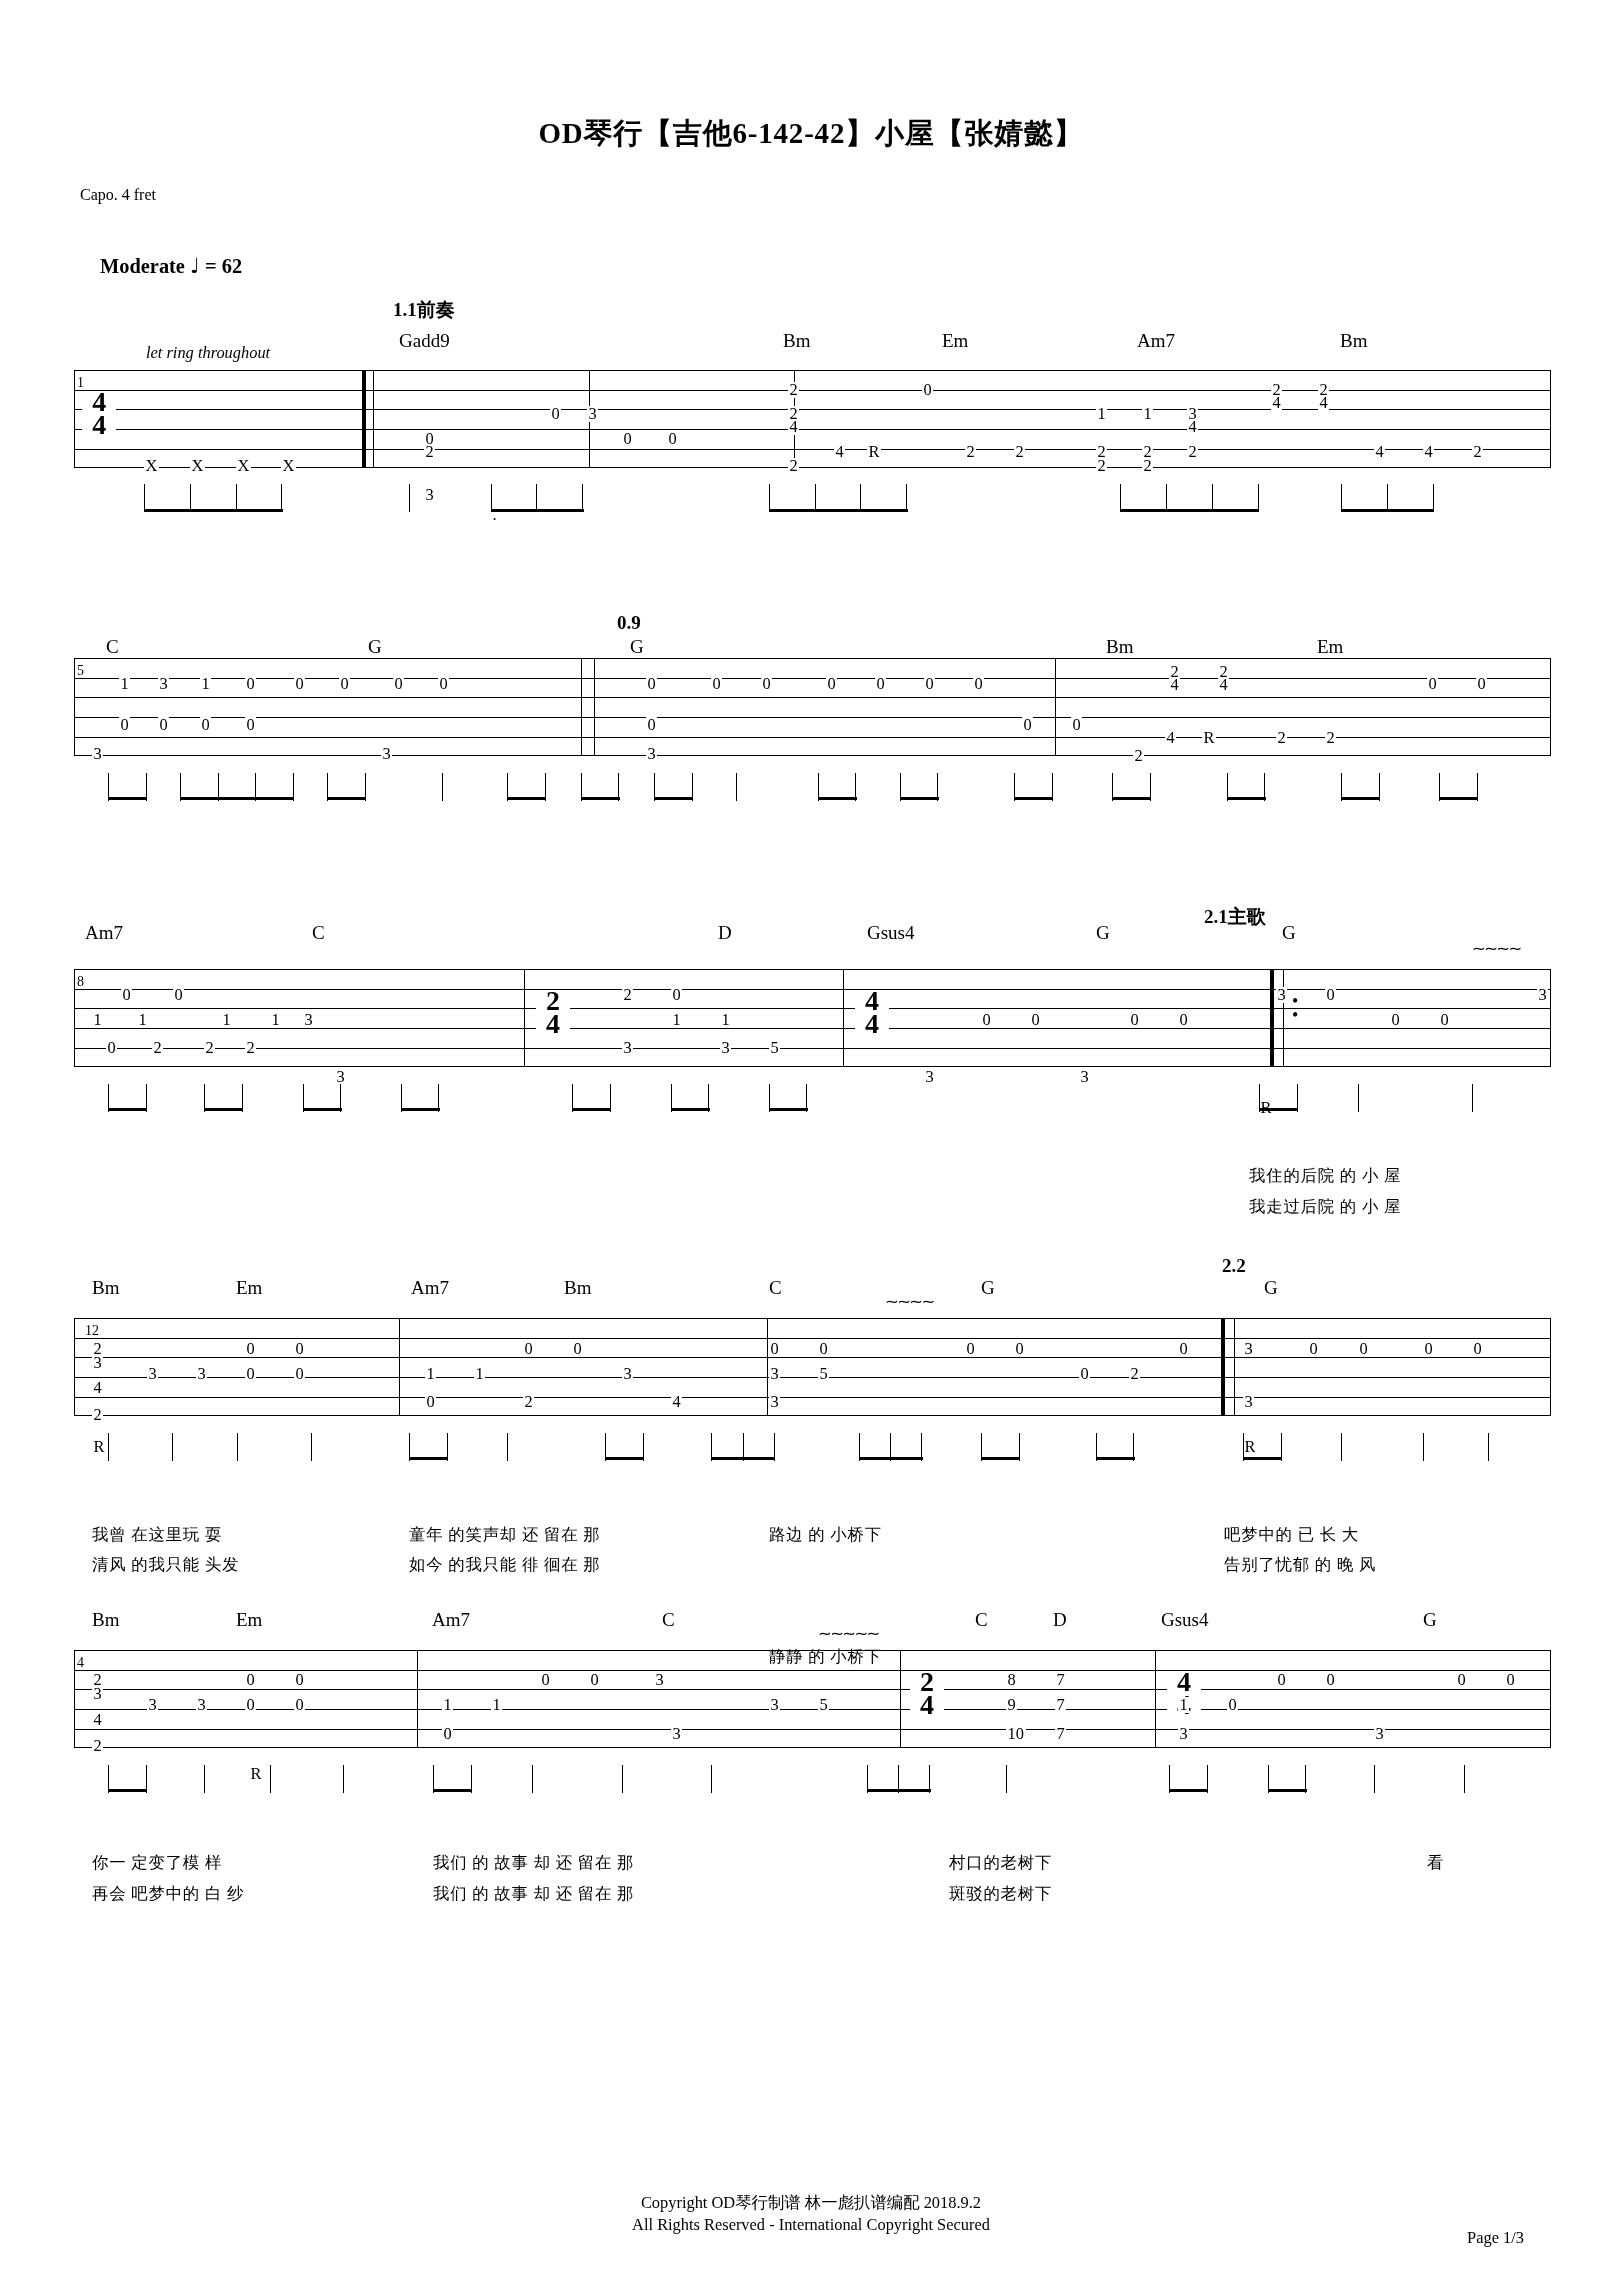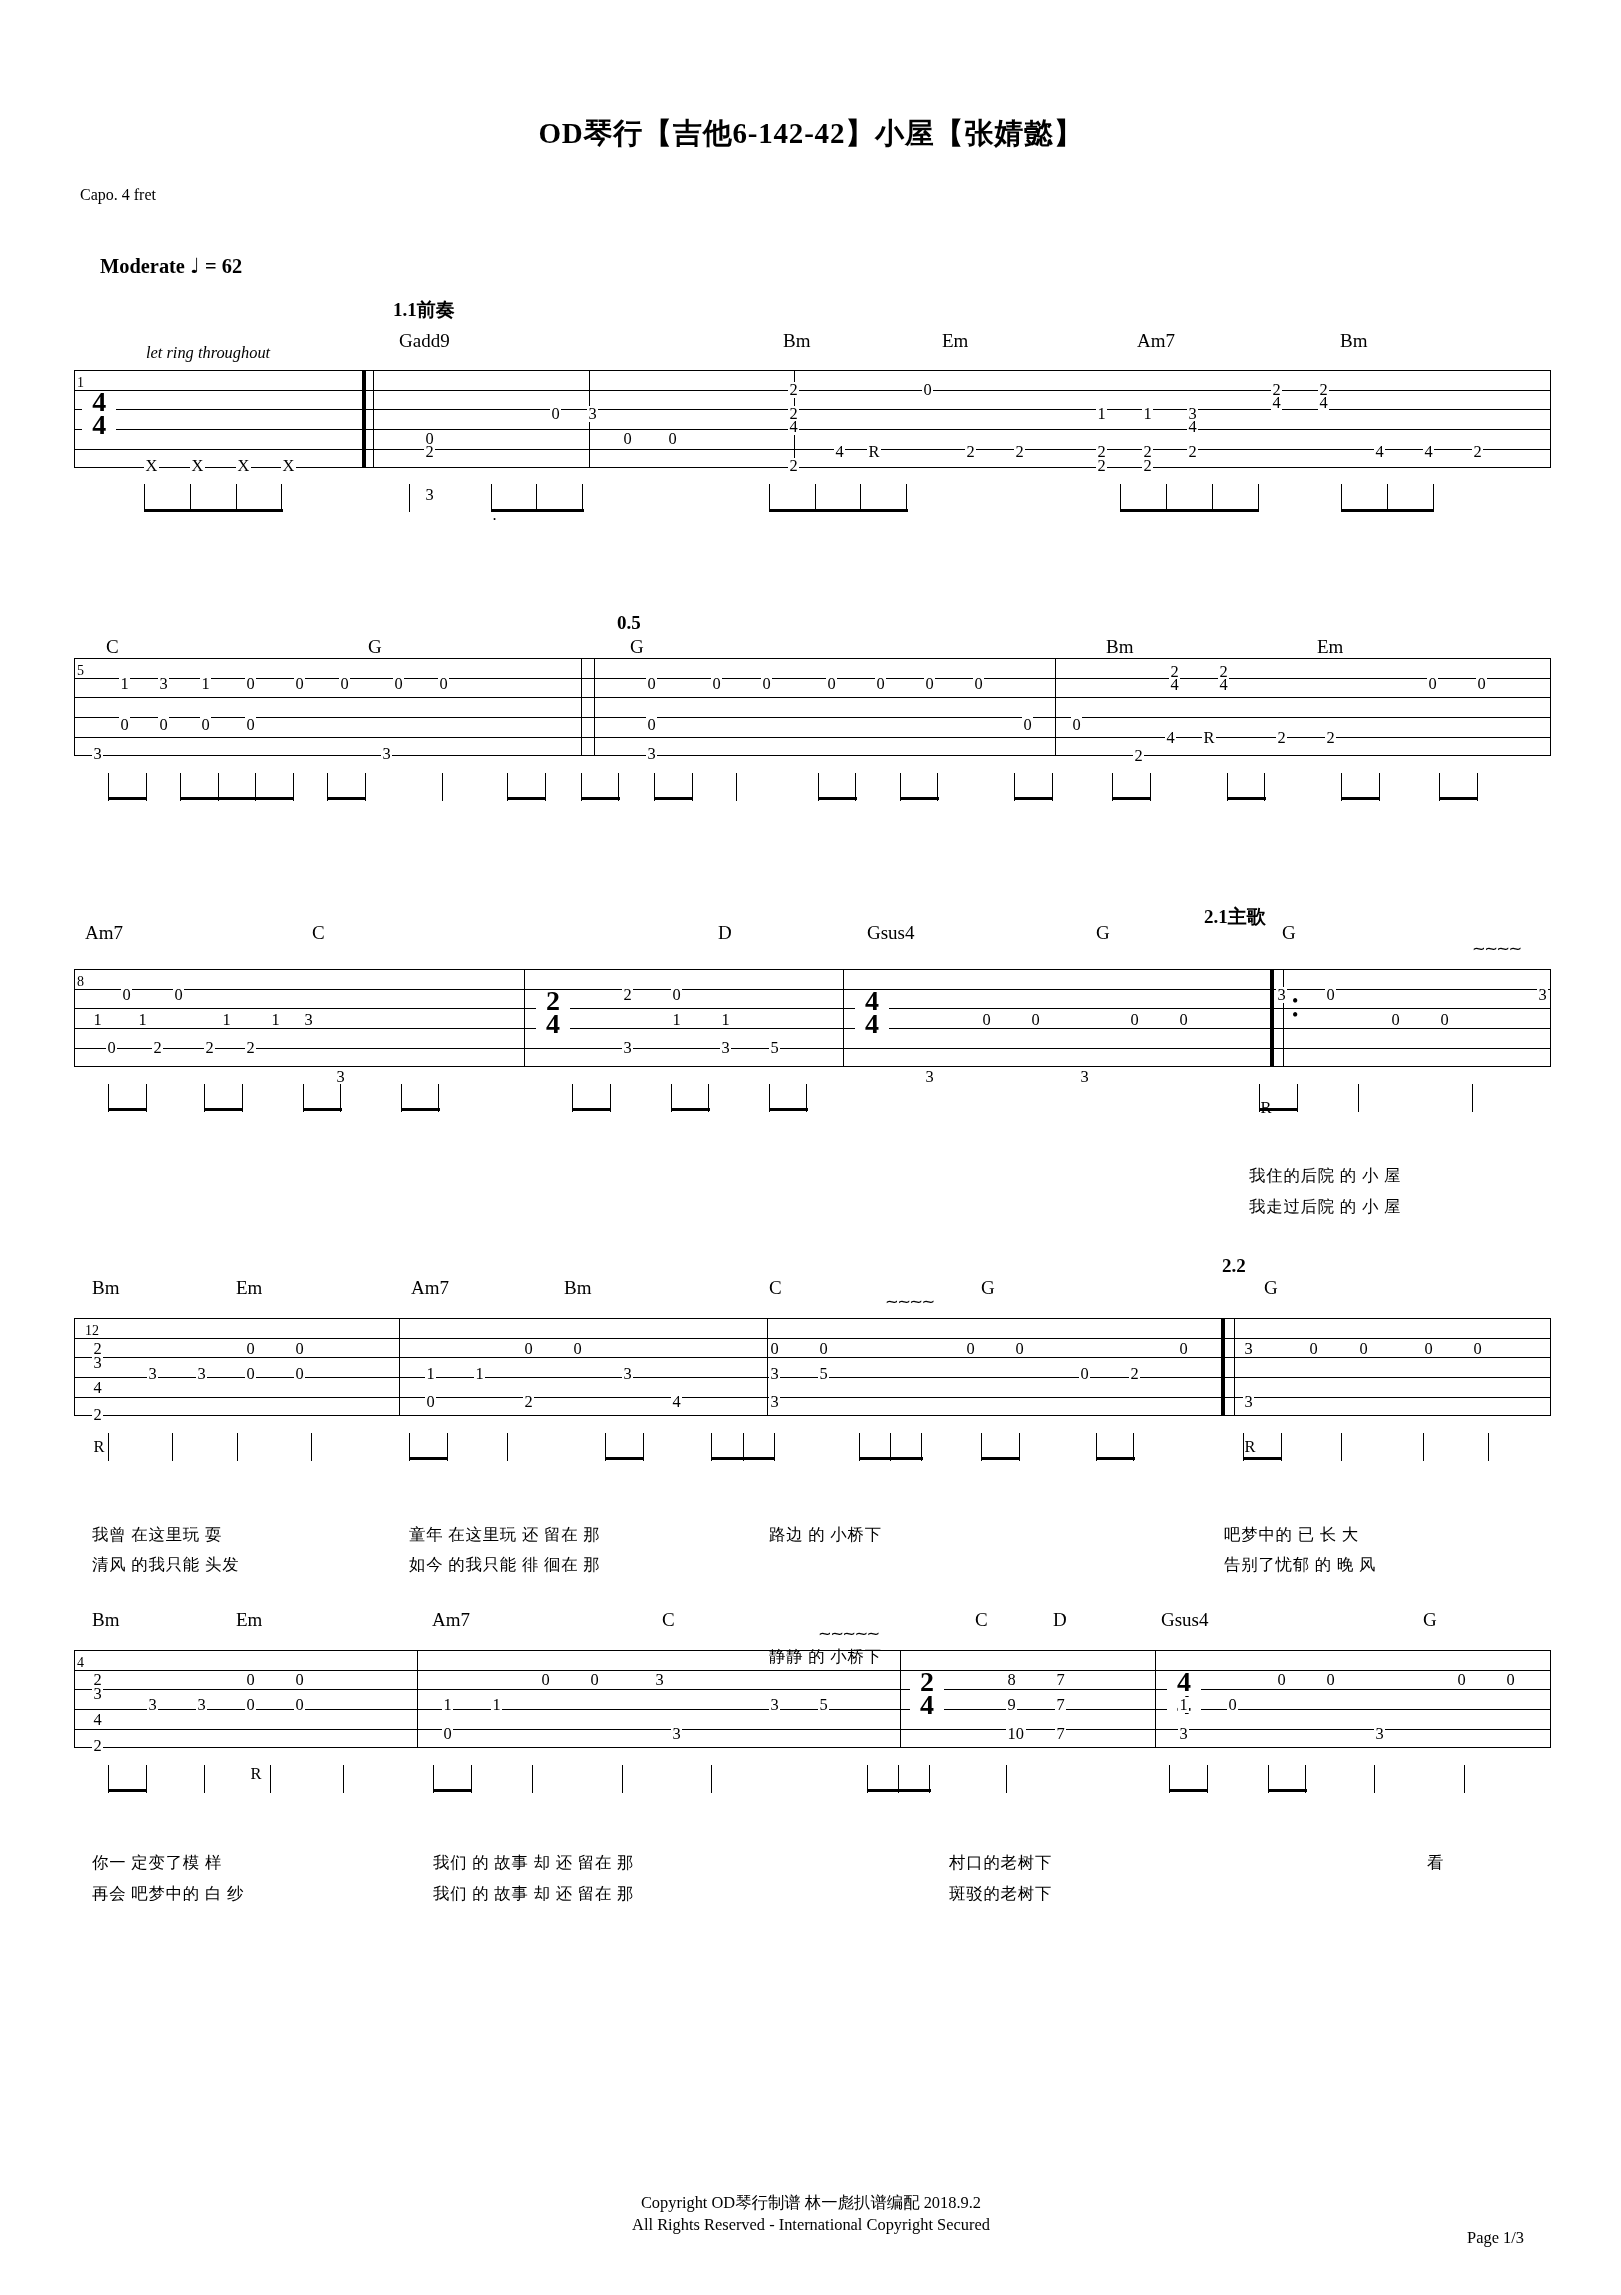--- a/index.html
+++ b/index.html
@@ -104,21 +104,21 @@
 
   <div class="tempo">
     <span>Moderate</span>
     <span class="note">♩</span>
     <span>= 62</span>
   </div>
 
   <div class="letring">let ring throughout</div>
 
   <div class="section-label" style="left:393px; top:297px;">1.1前奏</div>
-  <div class="section-label" style="left:617px; top:612px;">0.5</div>
+  <div class="section-label" style="left:617px; top:612px;">0.9</div>
   <div class="section-label" style="left:1204px; top:904px;">2.1主歌</div>
   <div class="section-label" style="left:1222px; top:1255px;">2.2</div>
 
   <div class="system" style="left:74px; top:370px; width:1476px; height:106px;">
     <div class="staff" style="width:1476px; height:98px;">
       <div class="line" style="top:19px;"></div>
       <div class="line" style="top:38px;"></div>
       <div class="line" style="top:58px;"></div>
       <div class="line" style="top:78px;"></div>
     </div>
@@ -251,21 +251,21 @@
   <div class="chord" style="left:1053px; top:1609px;">D</div>
   <div class="chord" style="left:1161px; top:1609px;">Gsus4</div>
   <div class="chord" style="left:1423px; top:1609px;">G</div>
   <div class="squiggle" style="left:818px; top:1624px;">∼∼∼∼∼</div>
 
   <div id="lyrics-container">
       <div class="lyricline" style="left: 1249px; top: 1165px;">我住的后院 的  小  屋</div>
       <div class="lyricline" style="left: 1249px; top: 1196px;">我走过后院 的  小  屋</div>
       <div class="lyricline" style="left: 92px; top: 1524px;">我曾 在这里玩  耍</div>
       <div class="lyricline" style="left: 92px; top: 1554px;">清风 的我只能 头发</div>
-      <div class="lyricline" style="left: 409px; top: 1524px;">童年 在这里玩  还  留在      那</div>
+      <div class="lyricline" style="left: 409px; top: 1524px;">童年 的笑声却  还  留在      那</div>
       <div class="lyricline" style="left: 409px; top: 1554px;">如今 的我只能  徘  徊在      那</div>
       <div class="lyricline" style="left: 769px; top: 1524px;">路边  的   小桥下</div>
       <div class="lyricline" style="left: 769px; top: 1646px;">静静  的   小桥下</div>
       <div class="lyricline" style="left: 1224px; top: 1524px;">吧梦中的 已   长   大</div>
       <div class="lyricline" style="left: 1224px; top: 1554px;">告别了忧郁 的   晚   风</div>
       <div class="lyricline" style="left: 92px; top: 1852px;">你一 定变了模   样</div>
       <div class="lyricline" style="left: 92px; top: 1883px;">再会 吧梦中的  白   纱</div>
       <div class="lyricline" style="left: 433px; top: 1852px;">我们  的   故事  却    还  留在        那</div>
       <div class="lyricline" style="left: 433px; top: 1883px;">我们  的   故事  却    还  留在        那</div>
       <div class="lyricline" style="left: 949px; top: 1852px;">村口的老树下</div>

